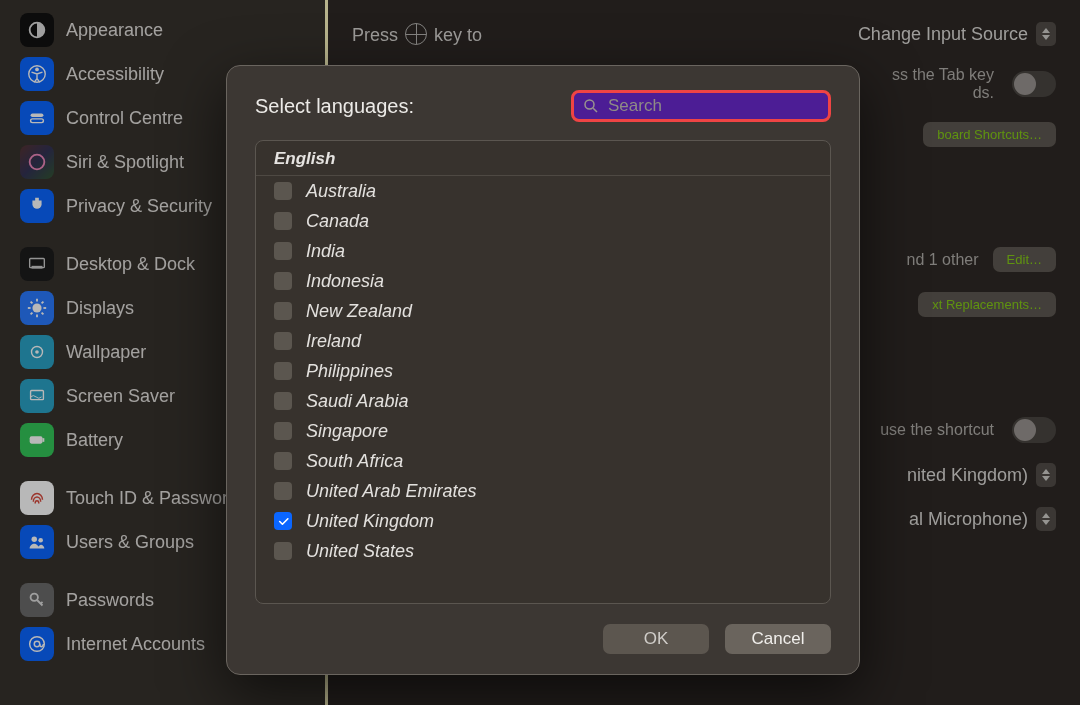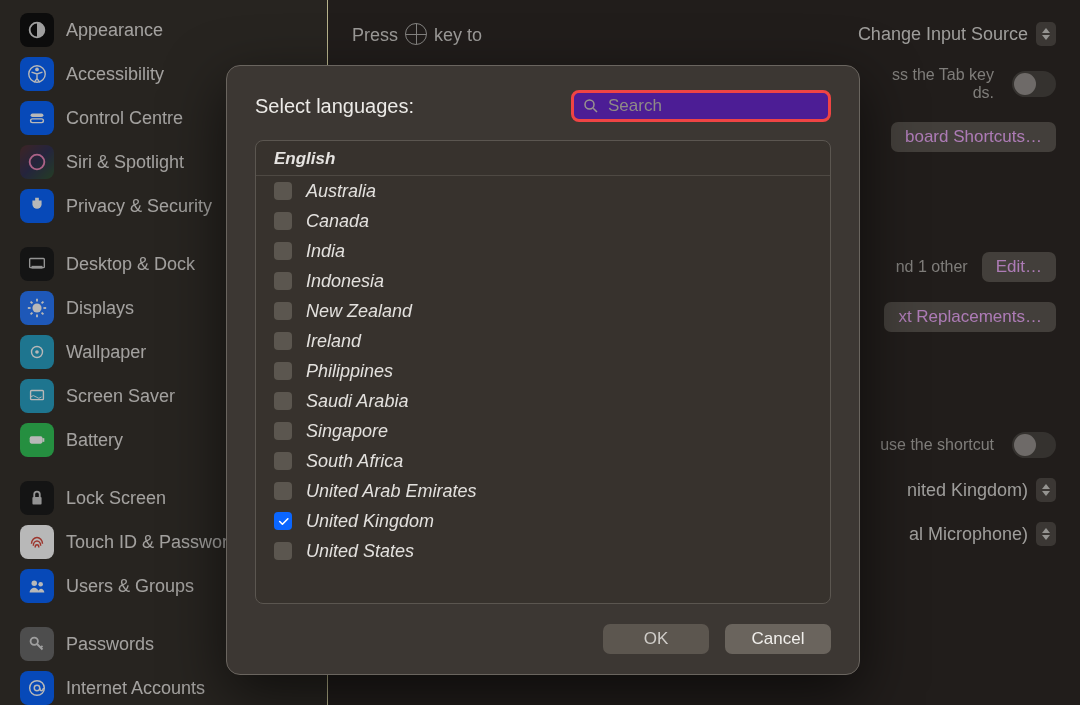--- a/index.html
+++ b/index.html
@@ -10,21 +10,21 @@
     color: #d8d6d3;
     font-size: 17px;
     position: relative;
   }
   
   .sidebar {
     position: absolute;
     left: 0; top: 0;
     width: 328px; height: 705px;
     background: #37322d;
-    border-right: 1px solid #fef9c3;
+    border-right: 3px solid #fef9c3;
     padding-top: 0px;
     overflow: hidden;
   }
   .sb-group { padding: 0 0 14px 0; }
   .sb-item {
     display: flex;
     align-items: center;
     height: 44px;
     padding-left: 20px;
     gap: 12px;
@@ -70,21 +70,21 @@
   }
   .stepper .chv{width:0;height:0;border-left:4px solid transparent;border-right:4px solid transparent;}
   .stepper .up{border-bottom:5px solid #cfcdca;}
   .stepper .dn{border-top:5px solid #cfcdca;}
   .toggle {
     width: 44px; height: 26px; border-radius: 13px; background:#4a4642;
     position:relative;
   }
   .toggle:after{content:"";position:absolute;width:22px;height:22px;border-radius:50%;background:#999490;top:2px;left:2px;}
   .pill-btn {
-    background:#5e5852; color:#f0abfc; padding:5px 14px; border-radius:7px; font-size:17px;
+    background:#5e5852; color:#84cc16; padding:5px 14px; border-radius:7px; font-size:13px;
   }
   .subtext { font-size:16px; color:#b0ada9; }
 
   
   .scrim {
     position:absolute; inset:0; background:rgba(0,0,0,0.28);
   }
   .modal {
     position:absolute;
     left: 226px; top: 65px;
@@ -272,29 +272,20 @@
         <svg viewBox="0 0 24 24">
             <rect x="4" y="8" width="14" height="8" rx="2" fill="#fff"></rect>
             <rect x="18" y="10" width="2" height="4" fill="#fff"></rect>
           </svg>
       </span>
       <span class="sb-label">Battery</span>
     </div>
   </div>
   <div class="sb-group">
     <div class="sb-item">
-      <span class="sb-icon ic-dark">
-        <svg viewBox="0 0 24 24">
-            <rect x="7" y="11" width="10" height="8" rx="1" fill="#ccc"></rect>
-            <path d="M9 11V8a3 3 0 0 1 6 0v3" stroke="#ccc" fill="none" stroke-width="2"></path>
-          </svg>
-      </span>
-      <span class="sb-label">Lock Screen</span>
-    </div>
-    <div class="sb-item">
       <span class="sb-icon ic-red" style="background:#fff;">
         <svg viewBox="0 0 24 24">
             <path d="M6 14c0-4 3-7 6-7s6 3 6 7M8 16c0-3 2-5 4-5s4 2 4 5M10 18c0-2 1-3 2-3s2 1 2 3" stroke="#d94b3f" fill="none" stroke-width="1.6"></path>
           </svg>
       </span>
       <span class="sb-label">Touch ID &amp; Password</span>
     </div>
     <div class="sb-item">
       <span class="sb-icon ic-blue">
         <svg viewBox="0 0 24 24">

